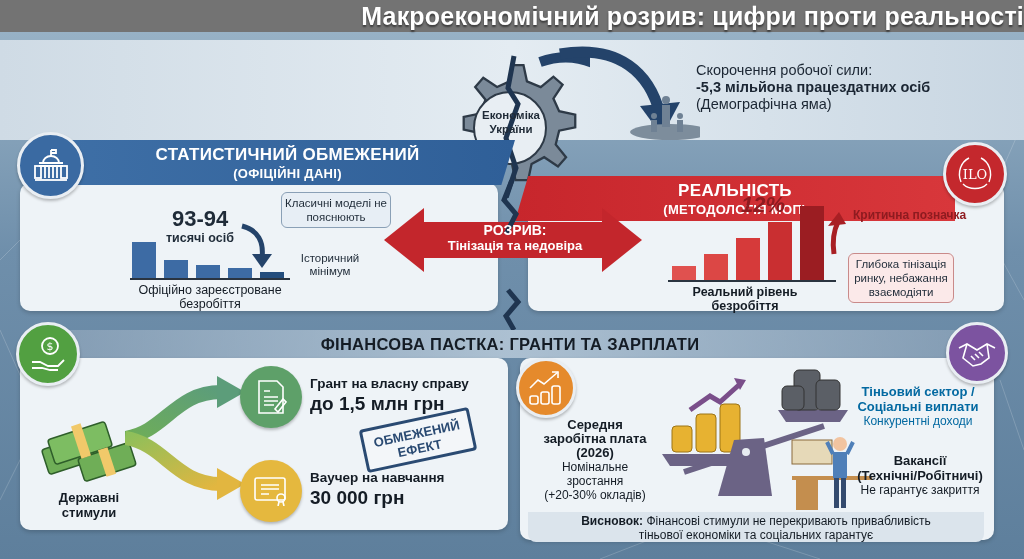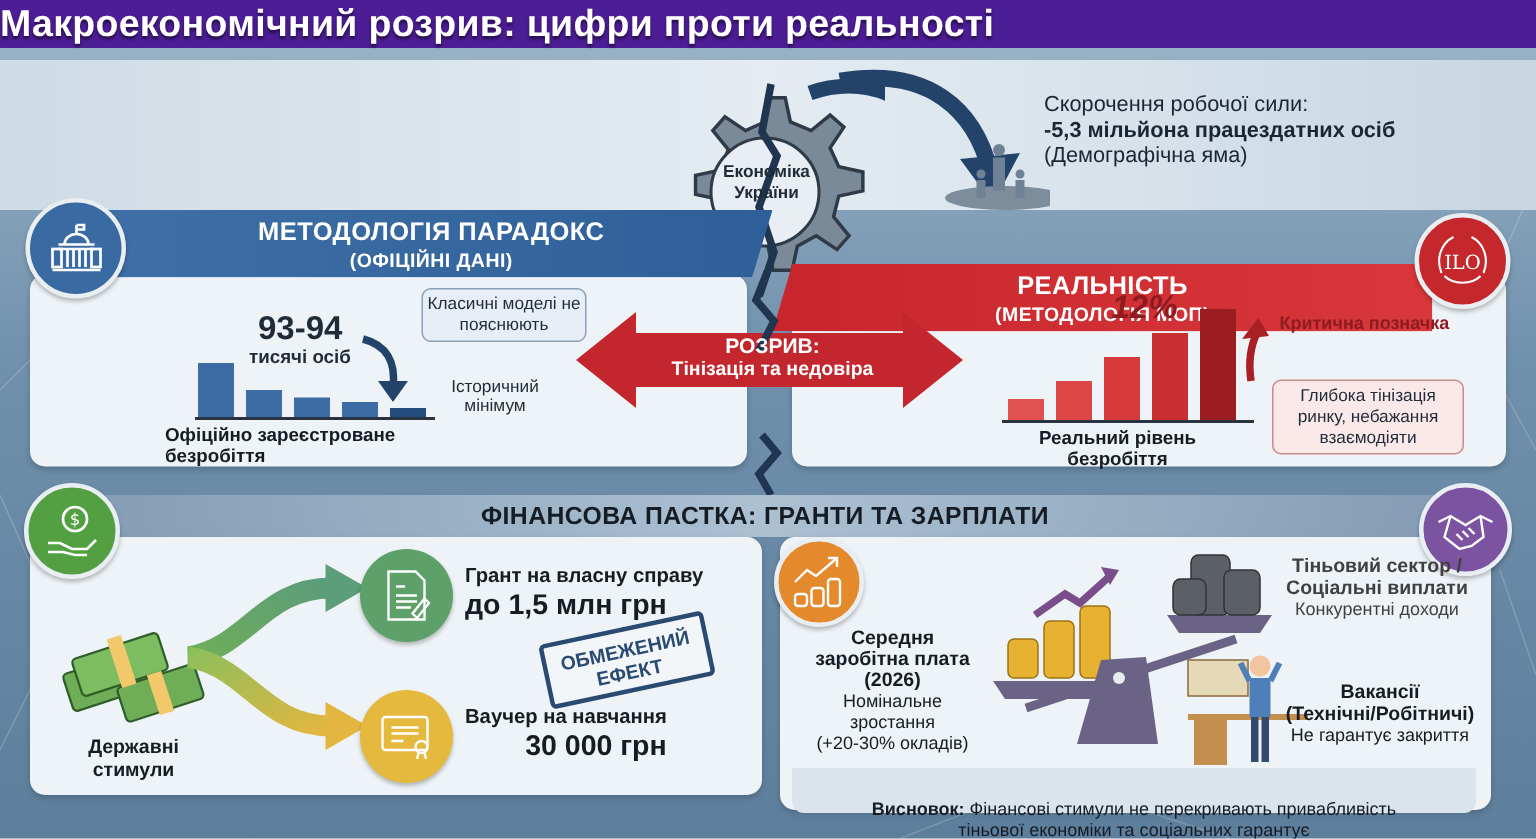--- a/index.html
+++ b/index.html
@@ -6,22 +6,22 @@
   html, body { width: 1024px; height: 559px; overflow: hidden; }
   body {
     font-family: "Liberation Sans", "DejaVu Sans", sans-serif;
     background: linear-gradient(180deg, #9db6c9 0%, #6f8fab 45%, #5e7f9c 100%);
     position: relative;
     color: #1c2430;
   }
   .bg-lines { position: absolute; inset: 0; pointer-events: none; }
   .title-bar {
     position: absolute; left: 0; top: 0; width: 1024px; height: 32px;
-    background: #4c1d95;
-    display: flex; align-items: center; justify-content: flex-start;
+    background: #737373;
+    display: flex; align-items: center; justify-content: flex-end;
   }
   .title-bar h1 {
     color: #fff; font-size: 25px; font-weight: 700; letter-spacing: 0.2px;
     text-shadow: 0 2px 2px rgba(0,0,0,0.5);
   }
   .top-band {
     position: absolute; left: 0; top: 40px; width: 1024px; height: 100px;
     background: linear-gradient(90deg, #cfdbe5 0%, #e4ecf2 50%, #c8d6e2 100%);
   }
   
@@ -65,26 +65,26 @@
   .ci-growth { left: 516px; top: 358px; width: 60px; height: 60px; background: #e58a2c; }
   .ci-hand { left: 946px; top: 322px; width: 62px; height: 62px; background: #7c53a0; }
 
   .stat-big { position: absolute; left: 172px; top: 206px; font-size: 22px; font-weight: 800; color: #1f2b38; }
   .stat-sub { position: absolute; left: 166px; top: 231px; font-size: 12.5px; color: #1f2b38; font-weight: 600; }
   .bubble {
     position: absolute; background: #e7eef5; border: 1px solid #8aa0b6; border-radius: 6px;
     font-size: 11.5px; text-align: center; line-height: 14px; padding: 3px 2px; color: #1f2b38;
   }
   .bubble-left { left: 281px; top: 192px; width: 110px; }
-  .bubble-right { left: 848px; top: 253px; width: 128px; background: #fbe9e9; border-color: #c98a8a; }
+  .bubble-right { left: 848px; top: 253px; width: 106px; background: #fbe9e9; border-color: #c98a8a; }
   .hist-label { position: absolute; left: 290px; top: 252px; width: 80px; text-align: center; font-size: 11.5px; line-height: 13px; color: #1f2b38; }
   .chart-left { position: absolute; left: 130px; top: 240px; width: 160px; height: 40px; border-bottom: 2px solid #2a3440; display: flex; align-items: flex-end; gap: 8px; padding: 0 2px; }
   .chart-left .bar { width: 24px; background: #3d6ba4; }
   .chart-left .bar.last { background: #234d7d; }
-  .caption-left { position: absolute; left: 110px; top: 283px; width: 200px; text-align: left; font-size: 12.5px; font-weight: 700; line-height: 14px; color: #141c25; }
+  .caption-left { position: absolute; left: 110px; top: 283px; width: 200px; text-align: center; font-size: 12.5px; font-weight: 400; line-height: 14px; color: #141c25; }
 
   .chart-right { position: absolute; left: 668px; top: 205px; width: 168px; height: 77px; border-bottom: 2px solid #2a3440; display: flex; align-items: flex-end; gap: 8px; padding: 0 4px; }
   .chart-right .bar { width: 24px; }
   .pct { position: absolute; left: 741px; top: 192px; font-size: 22px; font-weight: 800; color: #8e1b20; font-style: italic; }
   .crit { position: absolute; left: 853px; top: 208px; font-size: 12px; font-weight: 700; color: #8e1b20; line-height: 14px; }
   .caption-right { position: absolute; left: 660px; top: 285px; width: 170px; text-align: center; font-size: 12.5px; font-weight: 700; line-height: 14px; color: #141c25; }
 
   .gap-arrow { position: absolute; left: 384px; top: 208px; width: 258px; height: 64px; }
   .gap-text { position: absolute; left: 420px; top: 222px; width: 190px; text-align: center; color: #fff; font-weight: 700; line-height: 16px; }
   .gap-text .t1 { font-size: 14px; }
@@ -95,44 +95,44 @@
     background: linear-gradient(90deg, rgba(150,170,190,0.6), rgba(200,215,228,0.7), rgba(150,170,190,0.6));
     display: flex; align-items: center; justify-content: center;
   }
   .sec-banner h2 { font-size: 16.5px; font-weight: 700; color: #141c25; letter-spacing: 0.3px; }
   .panel-fin-left { left: 20px; top: 358px; width: 488px; height: 172px; }
   .panel-fin-right { left: 520px; top: 358px; width: 474px; height: 182px; }
 
   .grant-text { position: absolute; left: 310px; top: 376px; color: #141c25; }
   .grant-text .l1 { font-size: 13.5px; font-weight: 600; }
   .grant-text .l2 { font-size: 19px; font-weight: 800; margin-top: 2px; }
-  .voucher-text { position: absolute; left: 310px; top: 470px; color: #141c25; text-align: right; }
+  .voucher-text { position: absolute; left: 310px; top: 470px; color: #141c25; }
   .voucher-text .l1 { font-size: 13.5px; font-weight: 600; }
   .voucher-text .l2 { font-size: 19px; font-weight: 800; margin-top: 2px; }
   .stamp {
     position: absolute; left: 362px; top: 418px; width: 112px; height: 44px;
     border: 3px solid #2a4a72; border-radius: 4px; transform: rotate(-12deg);
     color: #2a4a72; font-weight: 800; text-align: center; font-size: 13px; line-height: 15px; padding-top: 5px;
     background: rgba(255,255,255,0.3);
   }
   .state-label { position: absolute; left: 44px; top: 490px; width: 90px; text-align: center; font-size: 13px; font-weight: 700; line-height: 15px; color: #141c25; }
 
   .wage-text { position: absolute; left: 536px; top: 418px; width: 118px; text-align: center; color: #141c25; line-height: 14px; }
   .wage-text .b { font-size: 13px; font-weight: 700; }
   .wage-text .n { font-size: 12px; }
-  .shadow-text { position: absolute; left: 848px; top: 369px; width: 140px; text-align: center; color: #404040; line-height: 15px; }
+  .shadow-text { position: absolute; left: 848px; top: 384px; width: 140px; text-align: center; color: #0369a1; line-height: 15px; }
   .shadow-text .b { font-size: 13px; font-weight: 700; }
   .shadow-text .n { font-size: 12px; }
   .vac-text { position: absolute; left: 845px; top: 453px; width: 150px; text-align: center; color: #141c25; line-height: 15px; }
   .vac-text .b { font-size: 13px; font-weight: 700; }
   .vac-text .n { font-size: 12px; }
   .conclusion {
     position: absolute; left: 528px; top: 512px; width: 456px; height: 30px;
     background: #dbe4ec; border-radius: 0 0 8px 8px; text-align: center;
-    font-size: 12px; line-height: 14px; color: #141c25; padding-top: 20px;
+    font-size: 12px; line-height: 14px; color: #141c25; padding-top: 2px;
   }
   .conclusion b { font-weight: 700; }
   svg { display: block; }
 </style>
 </head>
 <body>
 
 <svg class="bg-lines" width="1024" height="559">
   <g stroke="rgba(255,255,255,0.18)" stroke-width="1" fill="none">
     <path d="M0 60 L120 120 L60 200 L0 260"></path>
@@ -176,21 +176,21 @@
   </g>
 </svg>
 <div class="workforce">
   <div>Скорочення робочої сили:</div>
   <div><b>-5,3 мільйона працездатних осіб</b></div>
   <div>(Демографічна яма)</div>
 </div>
 
 <div class="panel panel-left"></div>
 <div class="banner-left">
-  <div class="banner-title">МЕТОДОЛОГІЯ ПАРАДОКС</div>
+  <div class="banner-title">СТАТИСТИЧНИЙ ОБМЕЖЕНИЙ</div>
   <div class="banner-sub">(ОФІЦІЙНІ ДАНІ)</div>
 </div>
 <div class="circle-icon ci-gov">
   <svg width="40" height="40" viewBox="0 0 40 40" fill="none" stroke="#fff" stroke-width="1.8">
     <path d="M20 4 v6 M20 4 h5 v3 h-5"></path>
     <path d="M12 17 a8 7 0 0 1 16 0"></path>
     <path d="M8 17 h24 M8 20 h24"></path>
     <path d="M14 20 v12 M18 20 v12 M22 20 v12 M26 20 v12"></path>
     <rect x="4" y="20" width="6" height="12"></rect>
       <rect x="30" y="20" width="6" height="12"></rect>

